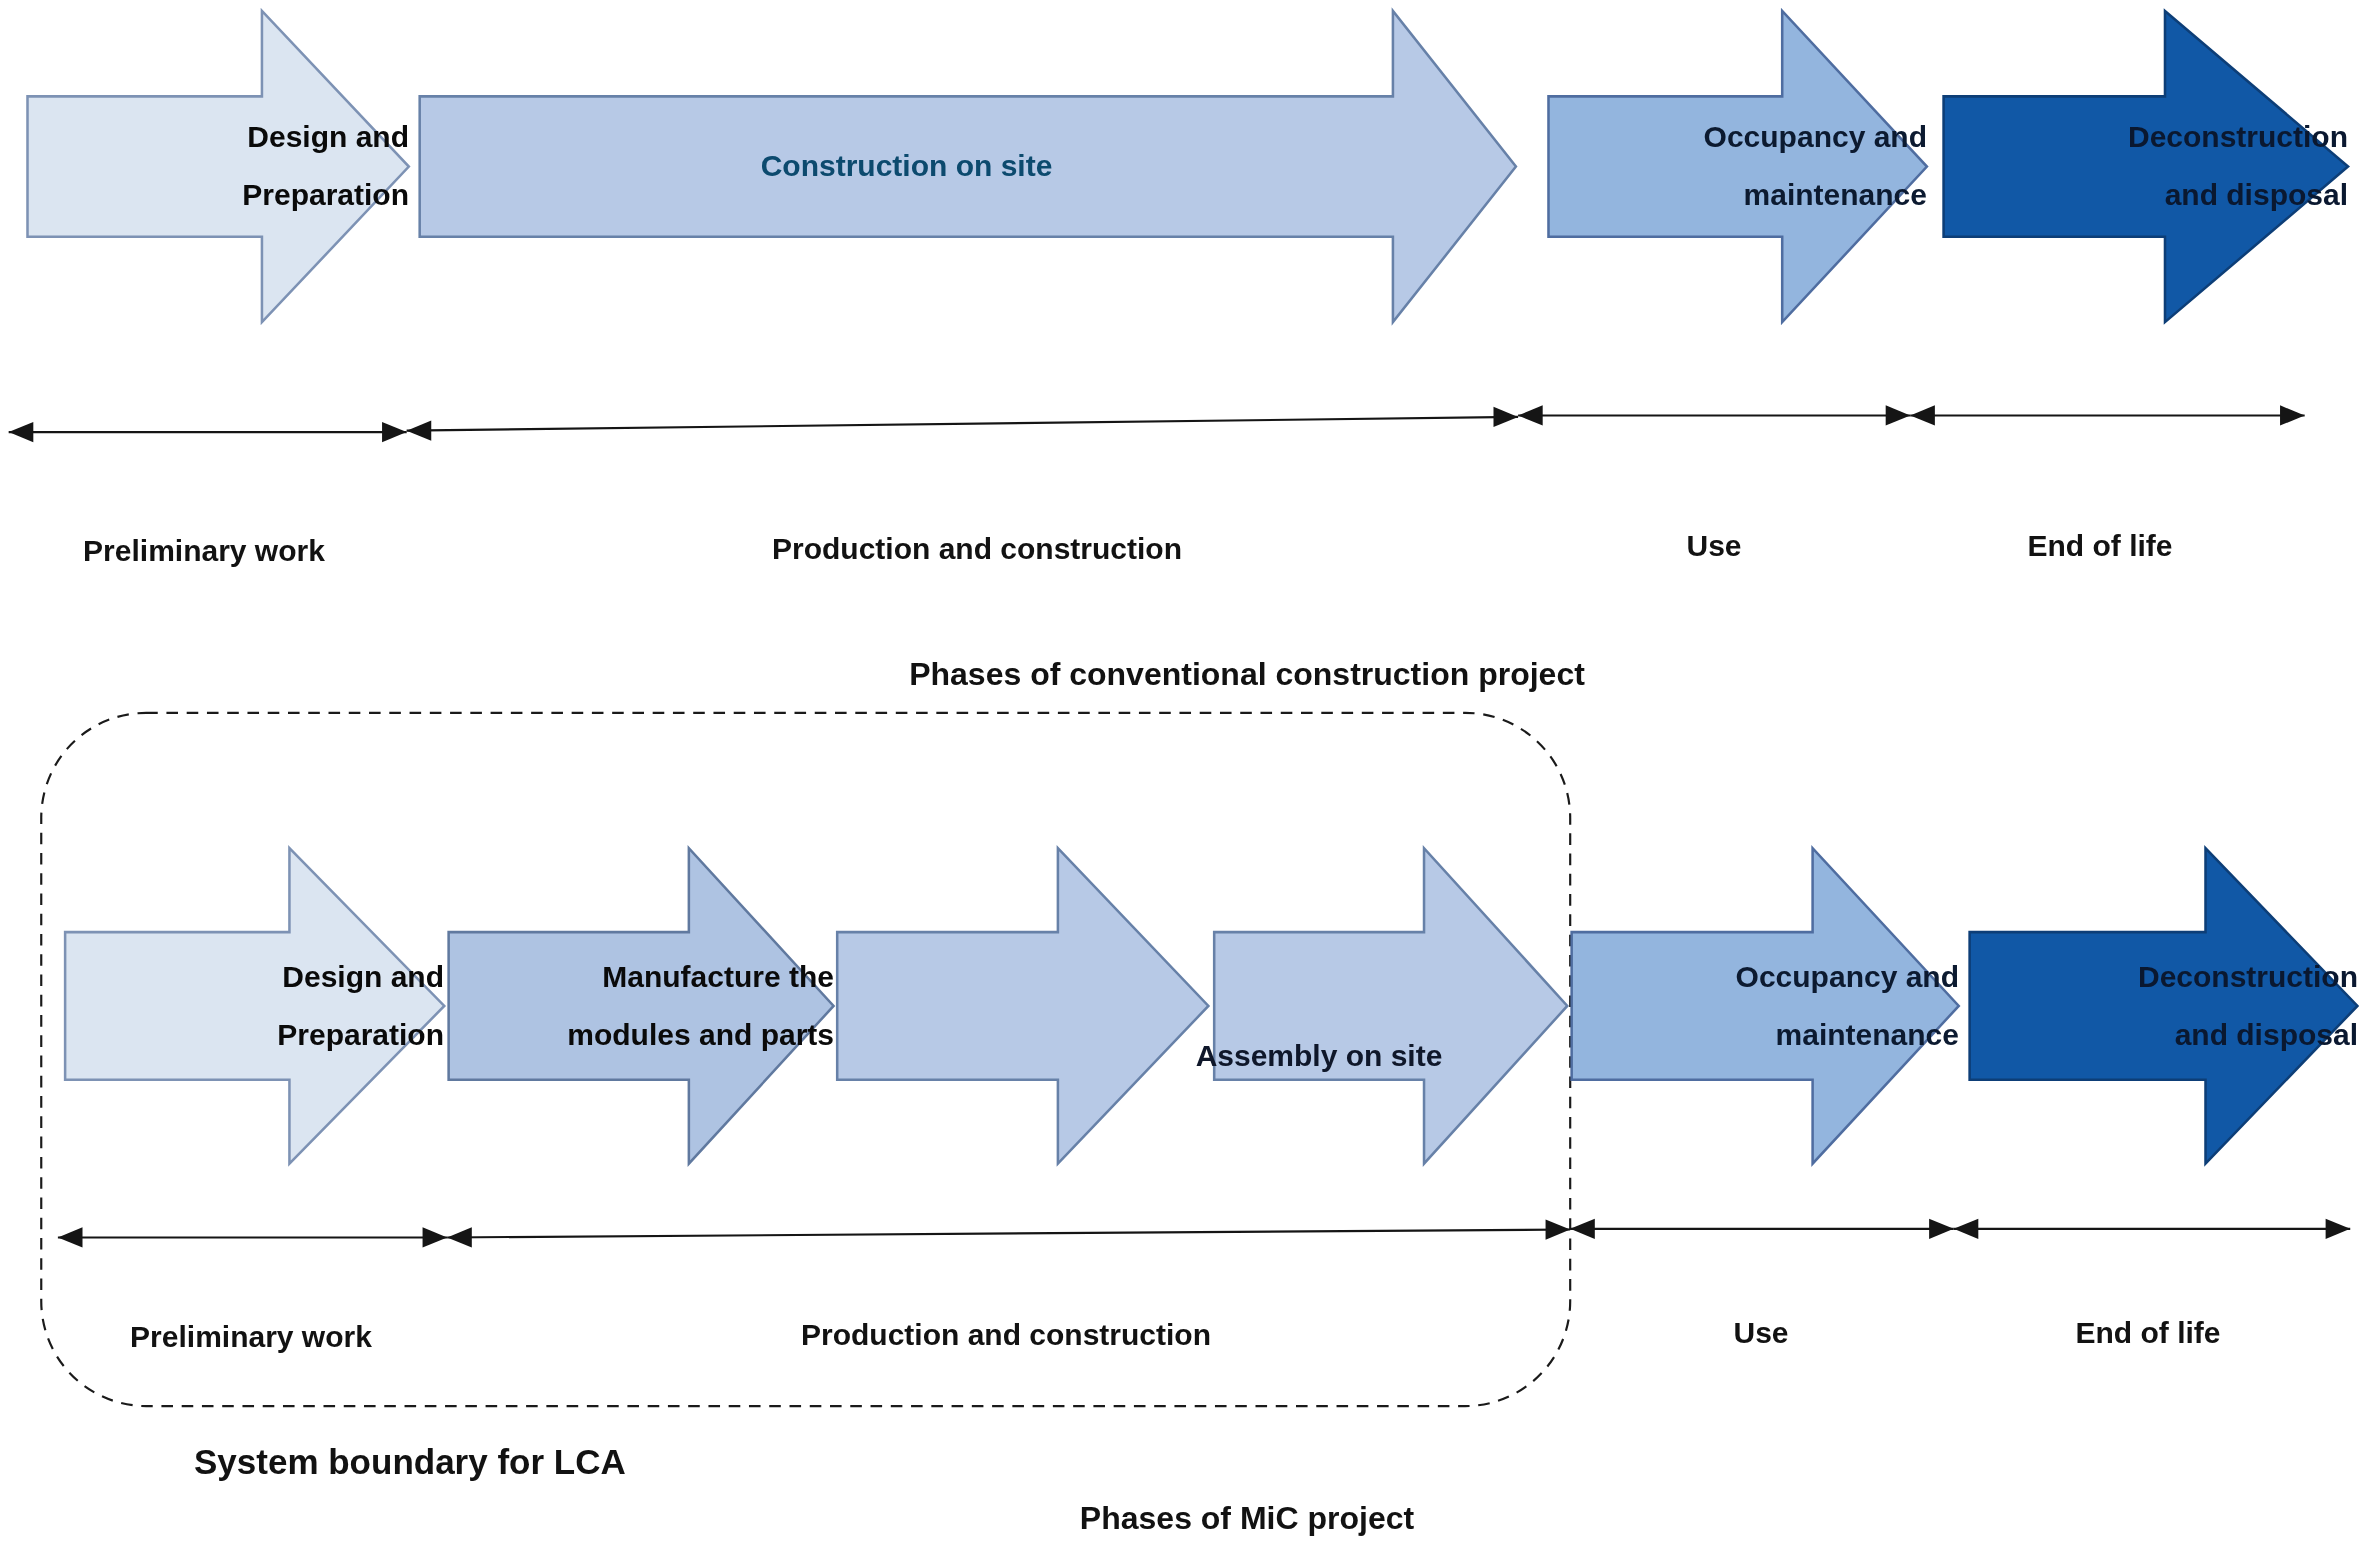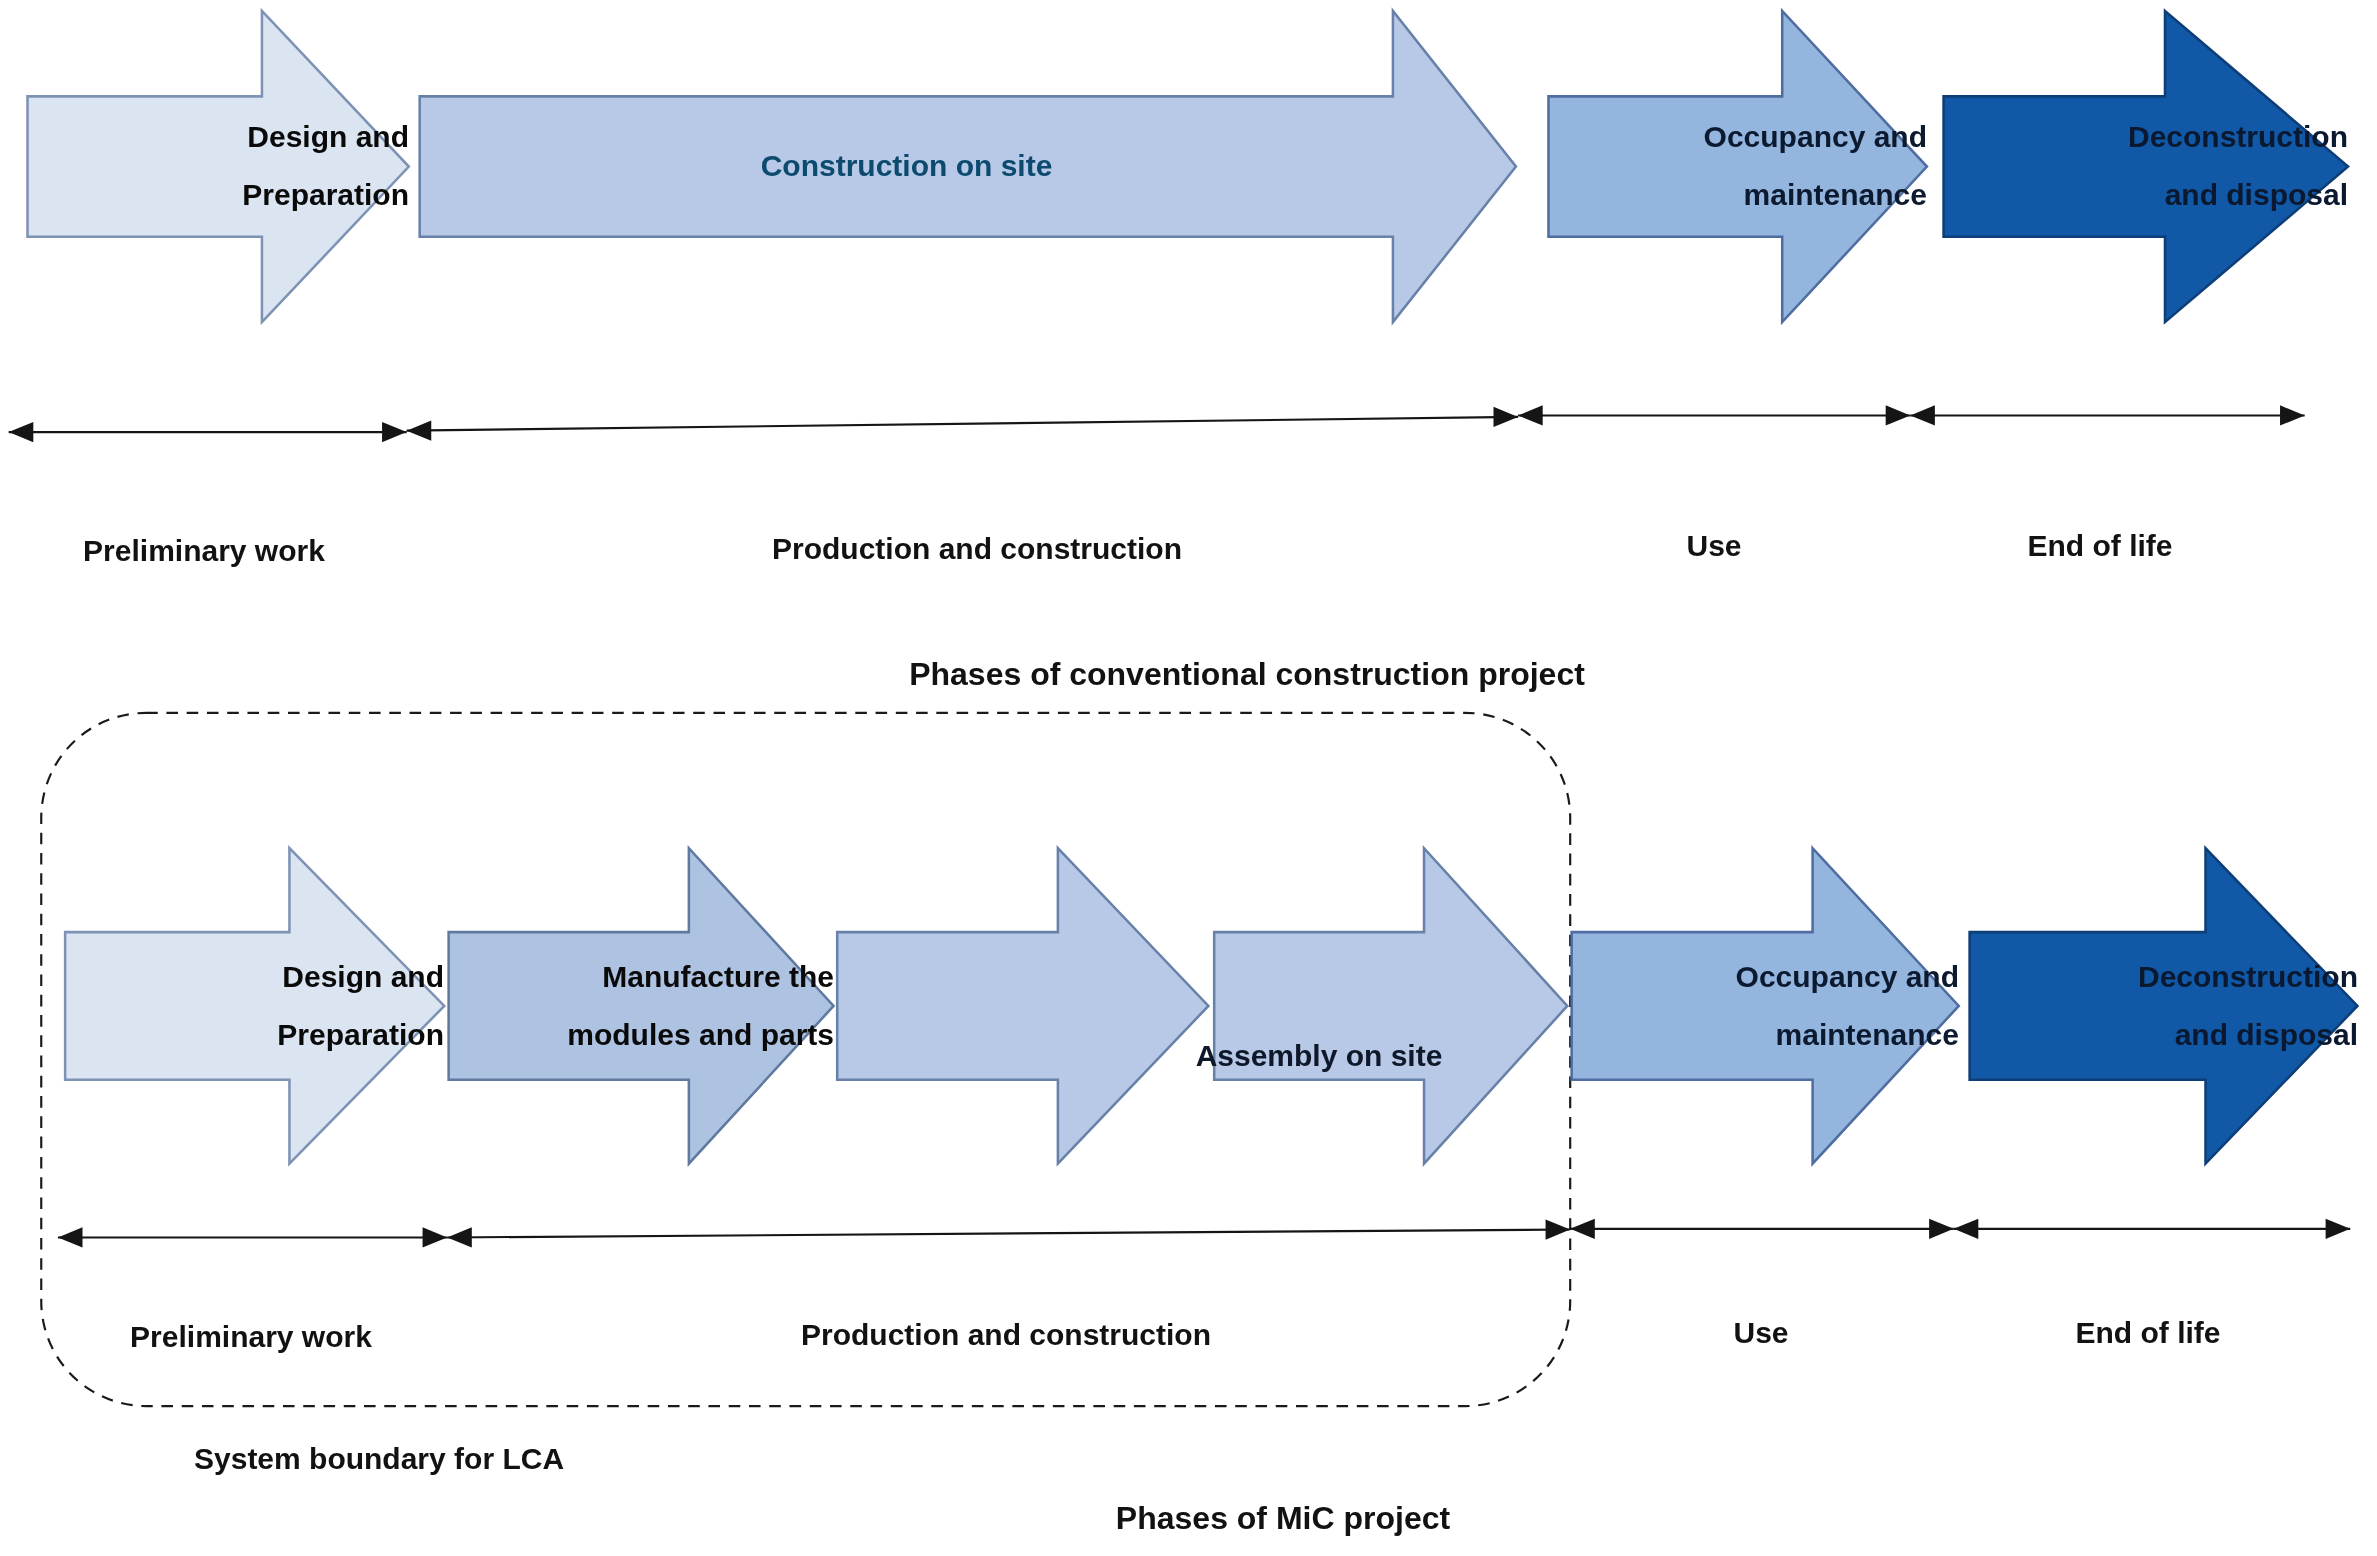--- a/index.html
+++ b/index.html
@@ -17,21 +17,21 @@
   .lbl-line{height:58px;line-height:58px;}
   .tl-label{
     position:absolute;transform:translate(-50%,-50%);
     font-size:30px;color:#121212;white-space:nowrap;
   }
   .title{
     position:absolute;transform:translate(-50%,-50%);
     font-size:32px;color:#121212;white-space:nowrap;
   }
   .boundary-label{
-    position:absolute;font-size:30px;color:#121212;white-space:nowrap;
+    position:absolute;font-size:35px;color:#121212;white-space:nowrap;
   }
 </style>
 </head>
 <body>
 
 <svg class="shapes" width="2377" height="1556" viewBox="0 0 3285 2150">
     <rect x="57" y="985" width="2113" height="958" rx="145" fill="none" stroke="#1a1a1a" stroke-width="3" stroke-dasharray="16 12"></rect>
     <polygon points="38,133 362,133 362,15 565,230 362,445 362,327 38,327" fill="#dbe5f1" stroke="#7d92b4" stroke-width="3.5" stroke-linejoin="miter"></polygon>
     <polygon points="580,133 1925,133 1925,15 2095,230 1925,445 1925,327 580,327" fill="#b7c9e6" stroke="#6781a8" stroke-width="3.5" stroke-linejoin="miter"></polygon>
     <polygon points="2140,133 2463,133 2463,15 2663,230 2463,445 2463,327 2140,327" fill="#93b5de" stroke="#4f6da0" stroke-width="3.5" stroke-linejoin="miter"></polygon>
@@ -63,21 +63,21 @@
     <line x1="2170" y1="1698" x2="2700" y2="1698" stroke="#151515" stroke-width="3"></line>
     <polygon points="2170,1698 2204,1684 2204,1712" fill="#151515"></polygon>
     <polygon points="2700,1698 2666,1684 2666,1712" fill="#151515"></polygon>
     <line x1="2700" y1="1698" x2="3248" y2="1698" stroke="#151515" stroke-width="3"></line>
     <polygon points="2700,1698 2734,1684 2734,1712" fill="#151515"></polygon>
     <polygon points="3248,1698 3214,1684 3214,1712" fill="#151515"></polygon>
   </svg>
 
 <div class="labels-layer">
   <div class="title" style="left:1247px;top:634px;margin-top:40px;">Phases of conventional construction project</div>
-  <div class="title" style="left:1283px;top:1518px;">Phases of MiC project</div>
+  <div class="title" style="left:1247px;top:1518px;">Phases of MiC project</div>
   <div class="boundary-label" style="left:194px;top:1442px;">System boundary for LCA</div>
 <div class="arrow-label" style="left: 75px; top: 96px; width: 334px; height: 140px; color: rgb(10, 10, 10);">
       <div class="lbl-line">Design and</div>
       <div class="lbl-line">Preparation</div>
     </div>
     <div class="arrow-label center" style="left: 420px; top: 96px; width: 973px; height: 140px; color: #0c4a6e;">
       <div class="lbl-line">Construction on site</div>
     </div>
     <div class="arrow-label" style="left: 1581px; top: 96px; width: 346px; height: 140px; color: rgb(12, 26, 48);">
       <div class="lbl-line">Occupancy and</div>

